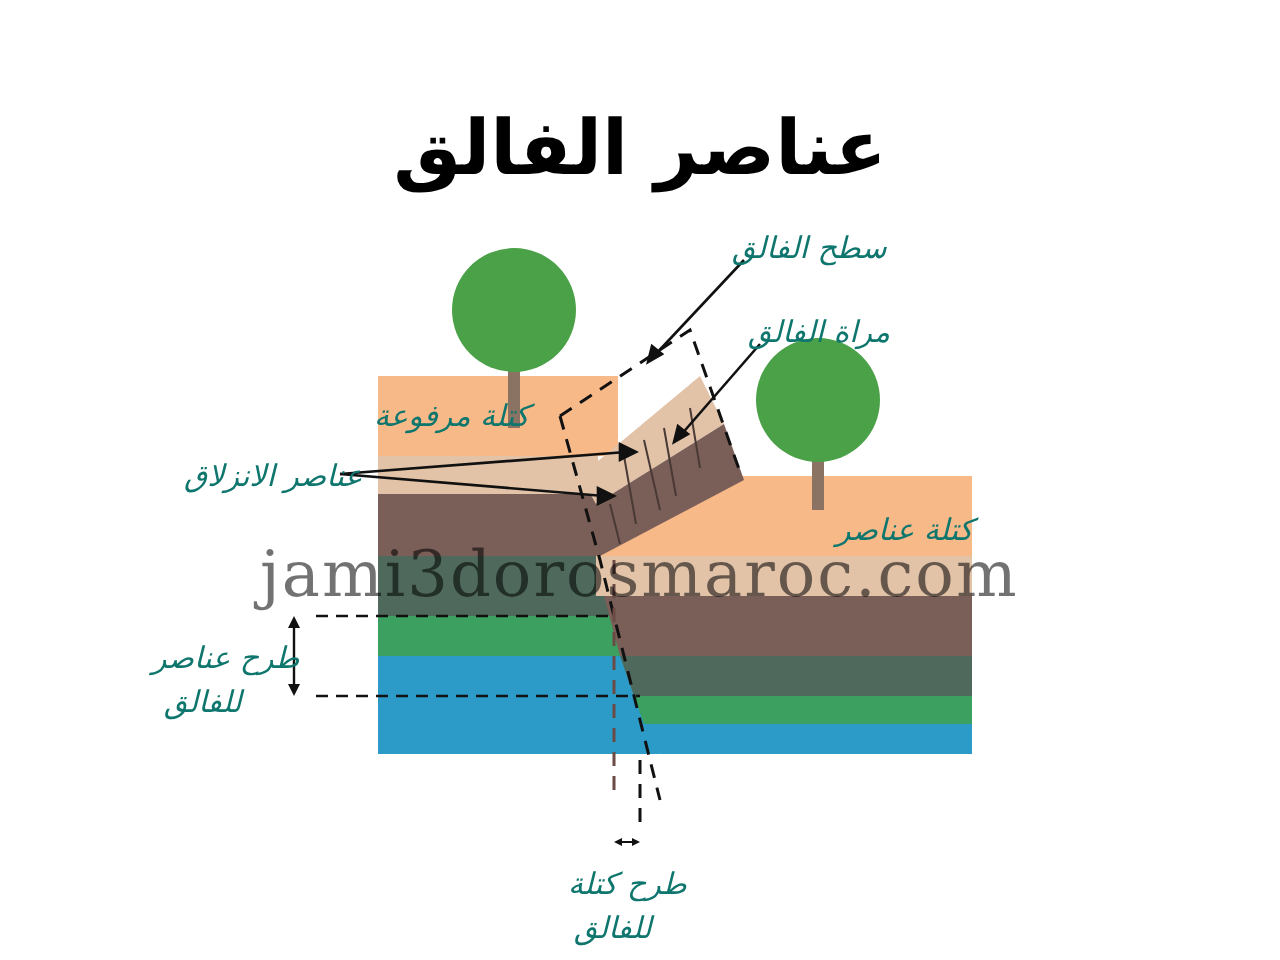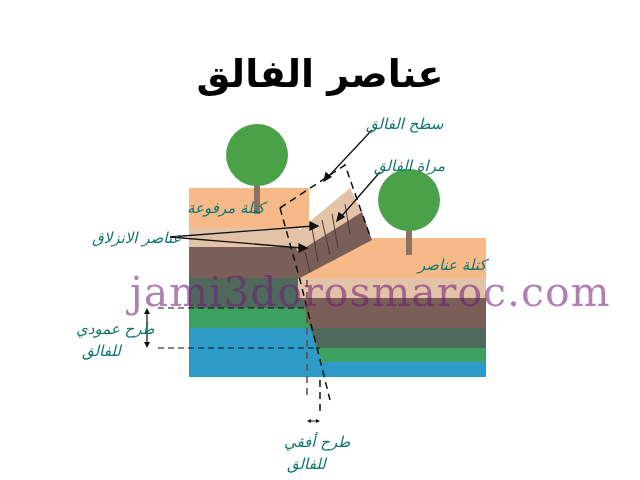--- a/index.html
+++ b/index.html
@@ -1,20 +1,20 @@
 <!DOCTYPE html>
 <html><head>
   <meta charset="utf-8">
   <style>
     html, body { margin: 0; padding: 0; background: #ffffff; }
     body { width: 640px; height: 480px; position: relative; overflow: hidden; font-family: "DejaVu Sans", sans-serif; }
     .title { position: absolute; left: 0; top: 52px; width: 640px; text-align: center; font-size: 38px; font-weight: bold; color: #000; direction: rtl; }
     svg { position: absolute; left: 0; top: 0; }
     .lbl { position: absolute; font-size: 15px; color: #0f766e; direction: rtl; white-space: nowrap; font-style: italic; }
-    .wm { position: absolute; left: 130px; top: 268px; font-family: "DejaVu Serif", serif; font-size: 41px; color: #701a75; opacity: 0.55; letter-spacing: 1px; white-space: nowrap; }
+    .wm { position: absolute; left: 130px; top: 268px; font-family: "DejaVu Serif", serif; font-size: 32px; color: #000000; opacity: 0.55; letter-spacing: 1px; white-space: nowrap; }
   </style>
 </head>
 <body>
 
 <div class="title">عناصر الفالق</div>
 
 <svg width="640" height="480" viewBox="0 0 640 480">
 
   <g>
     <rect x="189" y="188" width="120" height="40" fill="#f8b988"></rect>
@@ -83,18 +83,18 @@
     <line x1="170" y1="237" x2="302" y2="248"></line>
     <polygon points="307,248 299,244 299,252"></polygon>
   </g>
 </svg>
 
 <div class="lbl" style="left:366px; top:115px;">سطح الفالق</div>
 <div class="lbl" style="left:374px; top:157px;text-align:center;">مراة الفالق</div>
 <div class="lbl" style="left:187px; top:199px;">كتلة مرفوعة</div>
 <div class="lbl" style="left:418px; top:256px;">كتلة عناصر</div>
 <div class="lbl" style="left:92px; top:229px;">عناصر الانزلاق</div>
-<div class="lbl" style="left:76px; top:320px;">طرح عمودي</div>
+<div class="lbl" style="left:76px; top:320px;">طرح عناصر</div>
 <div class="lbl" style="left:82px; top:342px;">للفالق</div>
-<div class="lbl" style="left:284px; top:433px;">طرح أفقي</div>
+<div class="lbl" style="left:284px; top:433px;">طرح كتلة</div>
 <div class="lbl" style="left:287px; top:455px;">للفالق</div>
 
 <div class="wm">jami3dorosmaroc.com</div>
 
 </body></html>

